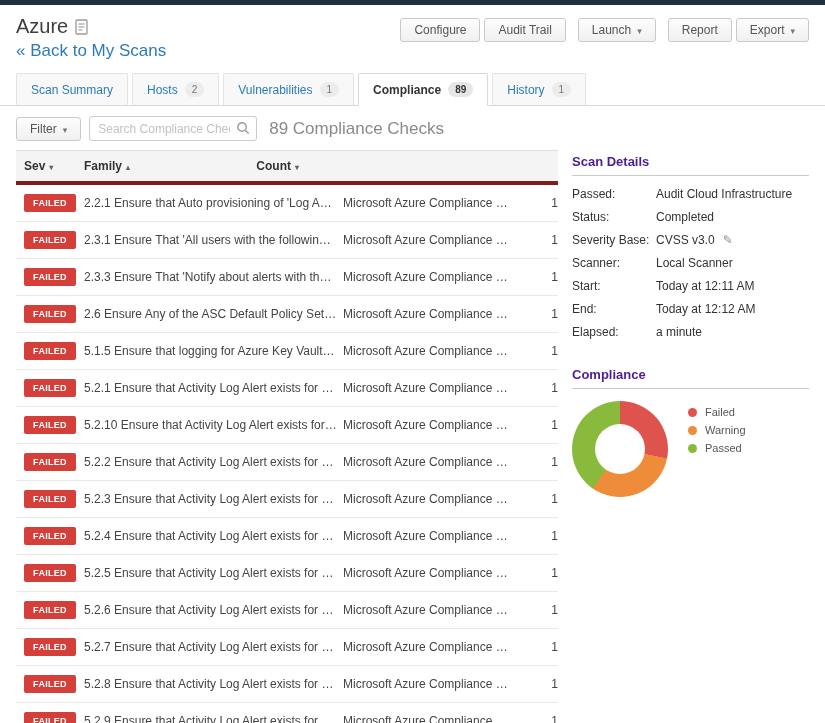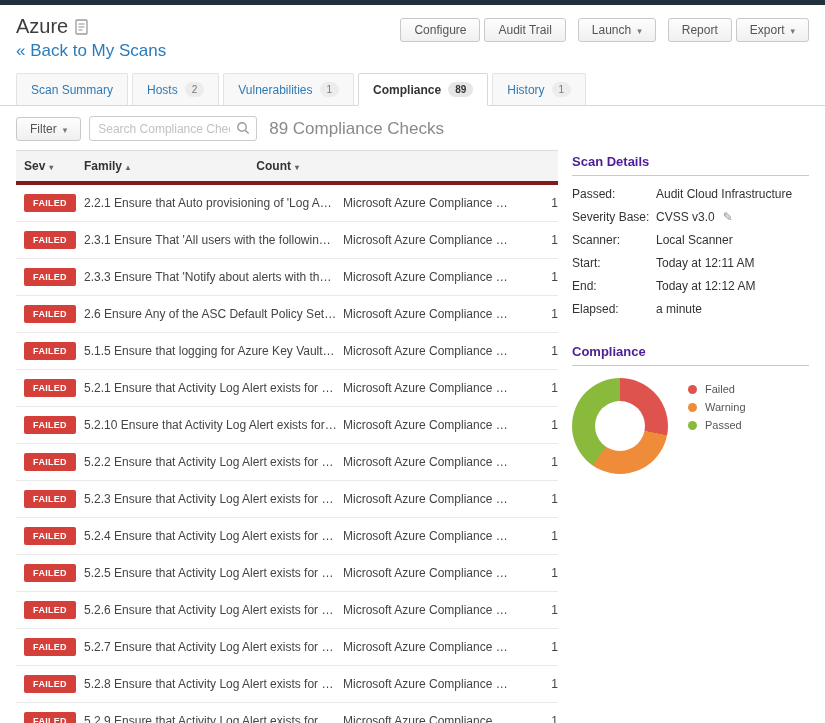--- a/index.html
+++ b/index.html
@@ -256,20 +256,24 @@
     </div>
 
     <div class="side-col">
       <h2 class="panel-title">Scan Details</h2>
       <hr class="panel-rule">
       <div class="field-row">
           <span class="field-label">Passed:</span>
           <span class="field-value">Audit Cloud Infrastructure</span>
         </div>
       <div class="field-row">
+          <span class="field-label">Status:</span>
+          <span class="field-value">Completed</span>
+        </div>
+      <div class="field-row">
           <span class="field-label">Severity Base:</span>
           <span class="field-value">CVSS v3.0</span>
           <span class="pencil-icon">✎</span>
         </div>
       <div class="field-row">
           <span class="field-label">Scanner:</span>
           <span class="field-value">Local Scanner</span>
         </div>
       <div class="field-row">
           <span class="field-label">Start:</span>

